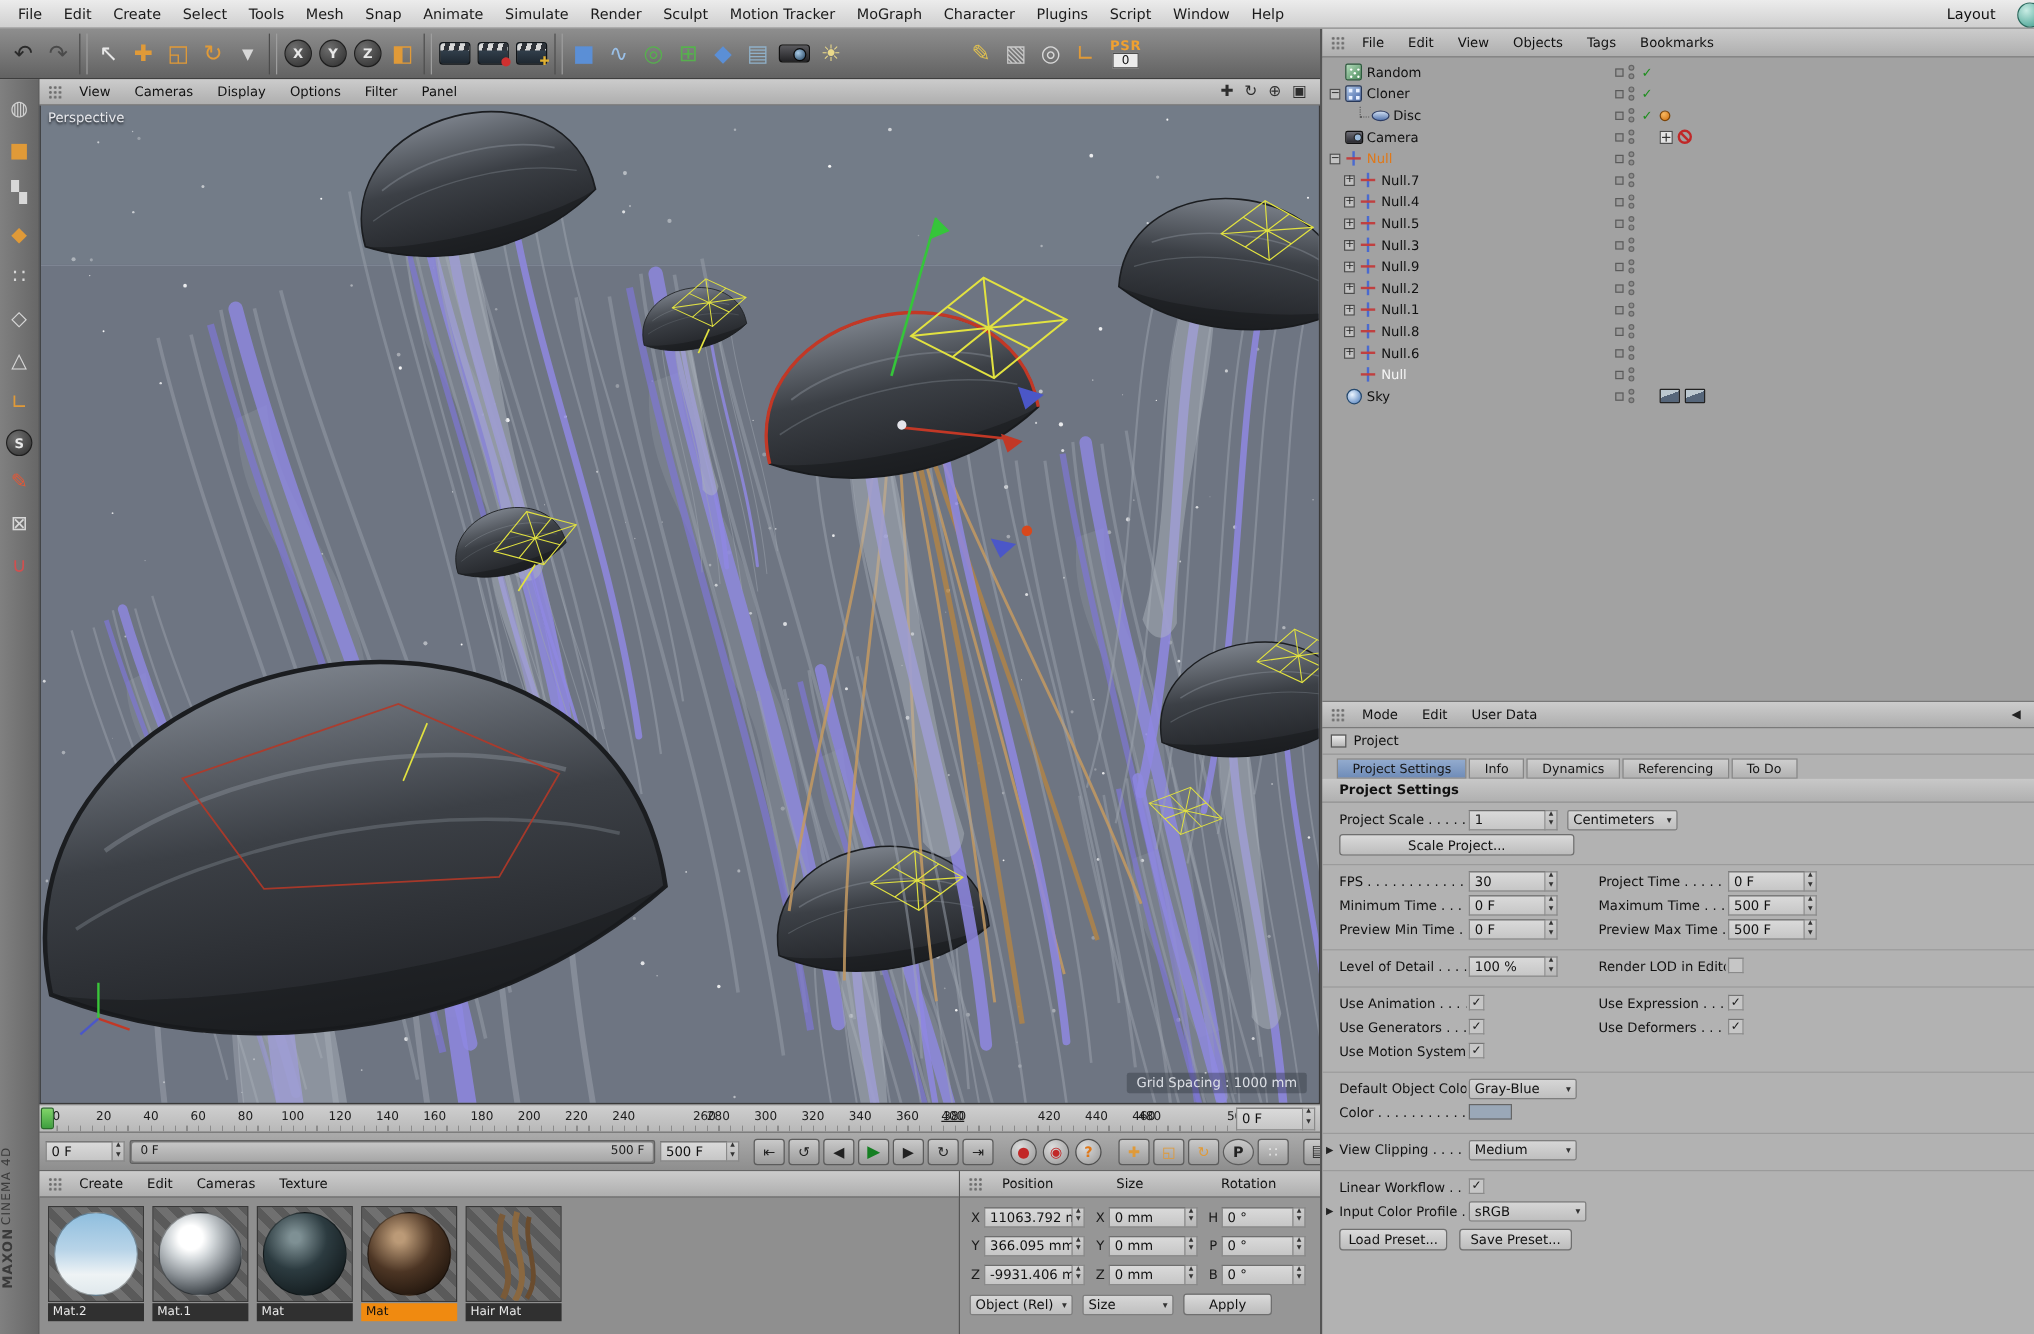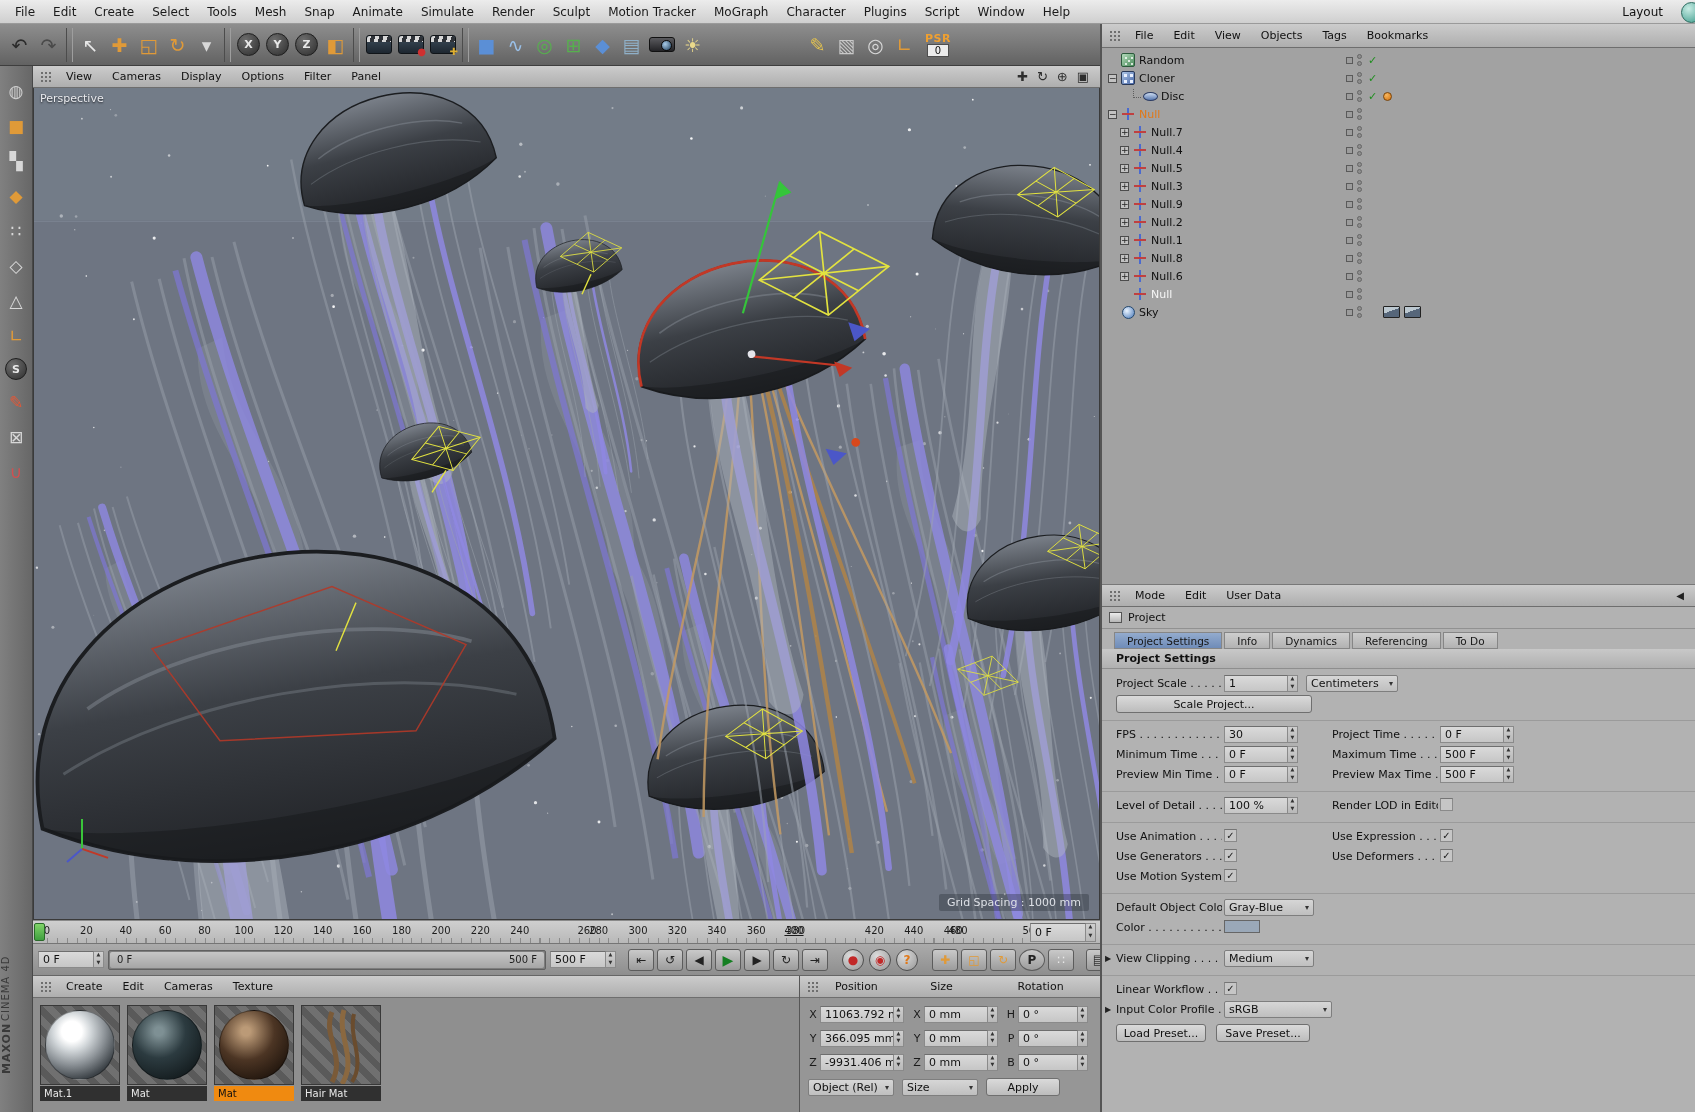--- a/index.html
+++ b/index.html
@@ -656,20 +656,26 @@
           <div id="mat-menus" style="display:flex;">
               <div class="bar-menu">Create</div>
               <div class="bar-menu">Edit</div>
               <div class="bar-menu">Cameras</div>
               <div class="bar-menu">Texture</div>
             </div>
         </div>
         <div id="mat-body">
             <div class="mat">
               <div class="mat-thumb">
+                <div class="ball sky"></div>
+              </div>
+              <div class="mat-label">Mat.2</div>
+            </div>
+            <div class="mat">
+              <div class="mat-thumb">
                 <div class="ball chrome"></div>
               </div>
               <div class="mat-label">Mat.1</div>
             </div>
             <div class="mat">
               <div class="mat-thumb">
                 <div class="ball dark"></div>
               </div>
               <div class="mat-label">Mat</div>
             </div>
@@ -840,20 +846,35 @@
             <div class="olayer"></div>
             <div class="odots">
               <i></i>
               <i></i>
             </div>
             <div class="ocheck">✓</div>
             <div class="otag t-orange-dot"></div>
           </div>
         </div>
         <div class="orow">
+          <div class="oexp none"></div>
+          <div class="oicon oi-camera"></div>
+          <span class="oname">Camera</span>
+          <div class="octrl">
+            <div class="olayer"></div>
+            <div class="odots">
+              <i></i>
+              <i></i>
+            </div>
+            <div class="ocheck"></div>
+            <div class="otag t-target"></div>
+            <div class="otag t-forbid"></div>
+          </div>
+        </div>
+        <div class="orow">
           <div class="oexp">−</div>
           <div class="oicon oi-null"></div>
           <span class="oname c-orange">Null</span>
           <div class="octrl">
             <div class="olayer"></div>
             <div class="odots">
               <i></i>
               <i></i>
             </div>
             <div class="ocheck"></div>
@@ -1169,21 +1190,21 @@
       </div>
       <div class="agroove"></div>
 
       <div class="arow">
         <span class="c1l">Linear Workflow . . . .</span>
         <span class="c1v acheck on"></span>
       </div>
       <div class="arow">
         <span class="aexp">▶</span>
         <span class="c1l">Input Color Profile . .</span>
-        <span class="c1v dd" style="width:108px">
+        <span class="c1v dd" style="width:98px">
             <span>sRGB</span>
             <span class="dda">▾</span>
           </span>
       </div>
       <div class="arow" style="height:26px;">
         <span class="abtn" style="position:absolute;left:14px;top:4px;width:90px">Load Preset...</span>
         <span class="abtn" style="position:absolute;left:114px;top:4px;width:94px">Save Preset...</span>
       </div>
     </div>
   </div>

